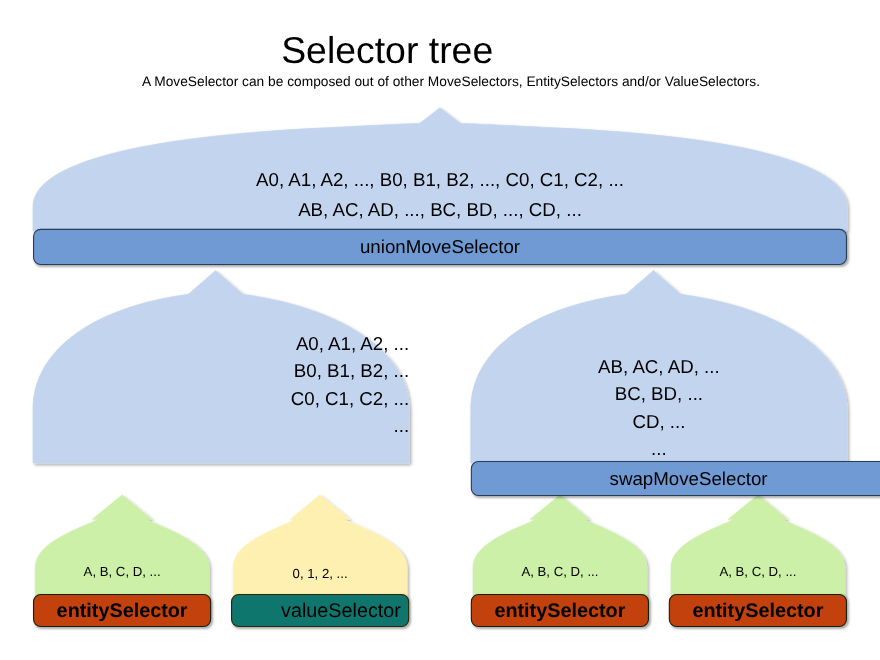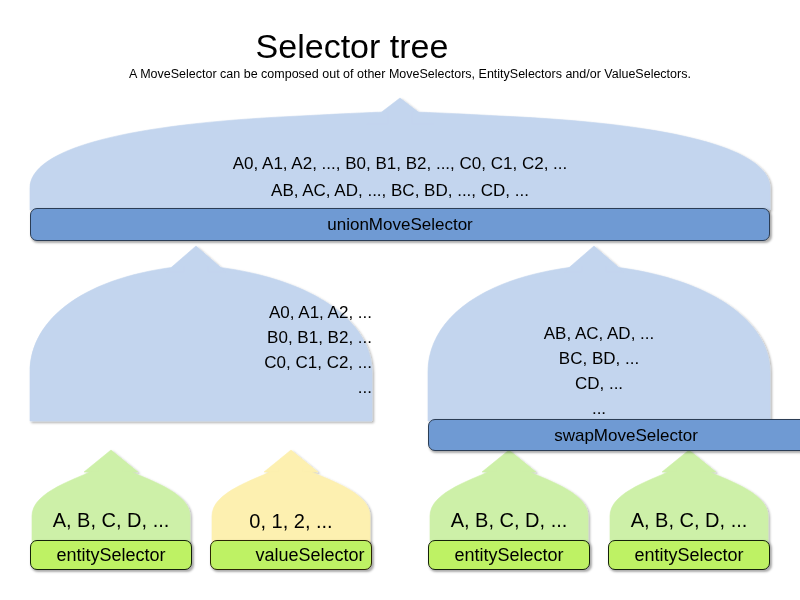--- a/index.html
+++ b/index.html
@@ -31,35 +31,35 @@
     position:absolute;
     box-sizing:border-box;
     border:1.4px solid #1a1a1a;
     border-radius:7px;
     display:flex;align-items:center;justify-content:center;
     font-size:17px;line-height:19px;
     color:#000;
     box-shadow:1.5px 1.5px 2.2px rgba(0,0,0,0.33);
   }
   .bar.blue{background:#6f9ad3;border-color:#2b3d55;}
-  .bar.green{background:#bef264;border-color:#14210a;}
-  .bar.yellow{background:#bef264;border-color:#2b2605;padding-left:38px;}
+  .bar.green{background:#c2410c;border-color:#14210a;font-weight:bold;}
+  .bar.yellow{background:#0f766e;border-color:#2b2605;padding-left:38px;}
   .bar.small{font-size:18px;}
 
   
   .domtext{
     position:absolute;
     text-align:center;
     font-size:17px;
     line-height:25px;
     color:#000;
     white-space:pre-line;
   }
   .domtext.lg{font-size:17px;line-height:27px;}
-  .domtext.sm{font-size:20px;line-height:22px;}
+  .domtext.sm{font-size:12px;line-height:22px;}
 </style>
 </head>
 <body>
 
 <div id="stage">
 
   <div class="title">Selector tree</div>
   <div class="subtitle">A MoveSelector can be composed out of other MoveSelectors, EntitySelectors and/or ValueSelectors.</div>
 
   <svg id="shapes" viewBox="0 0 800 600">

